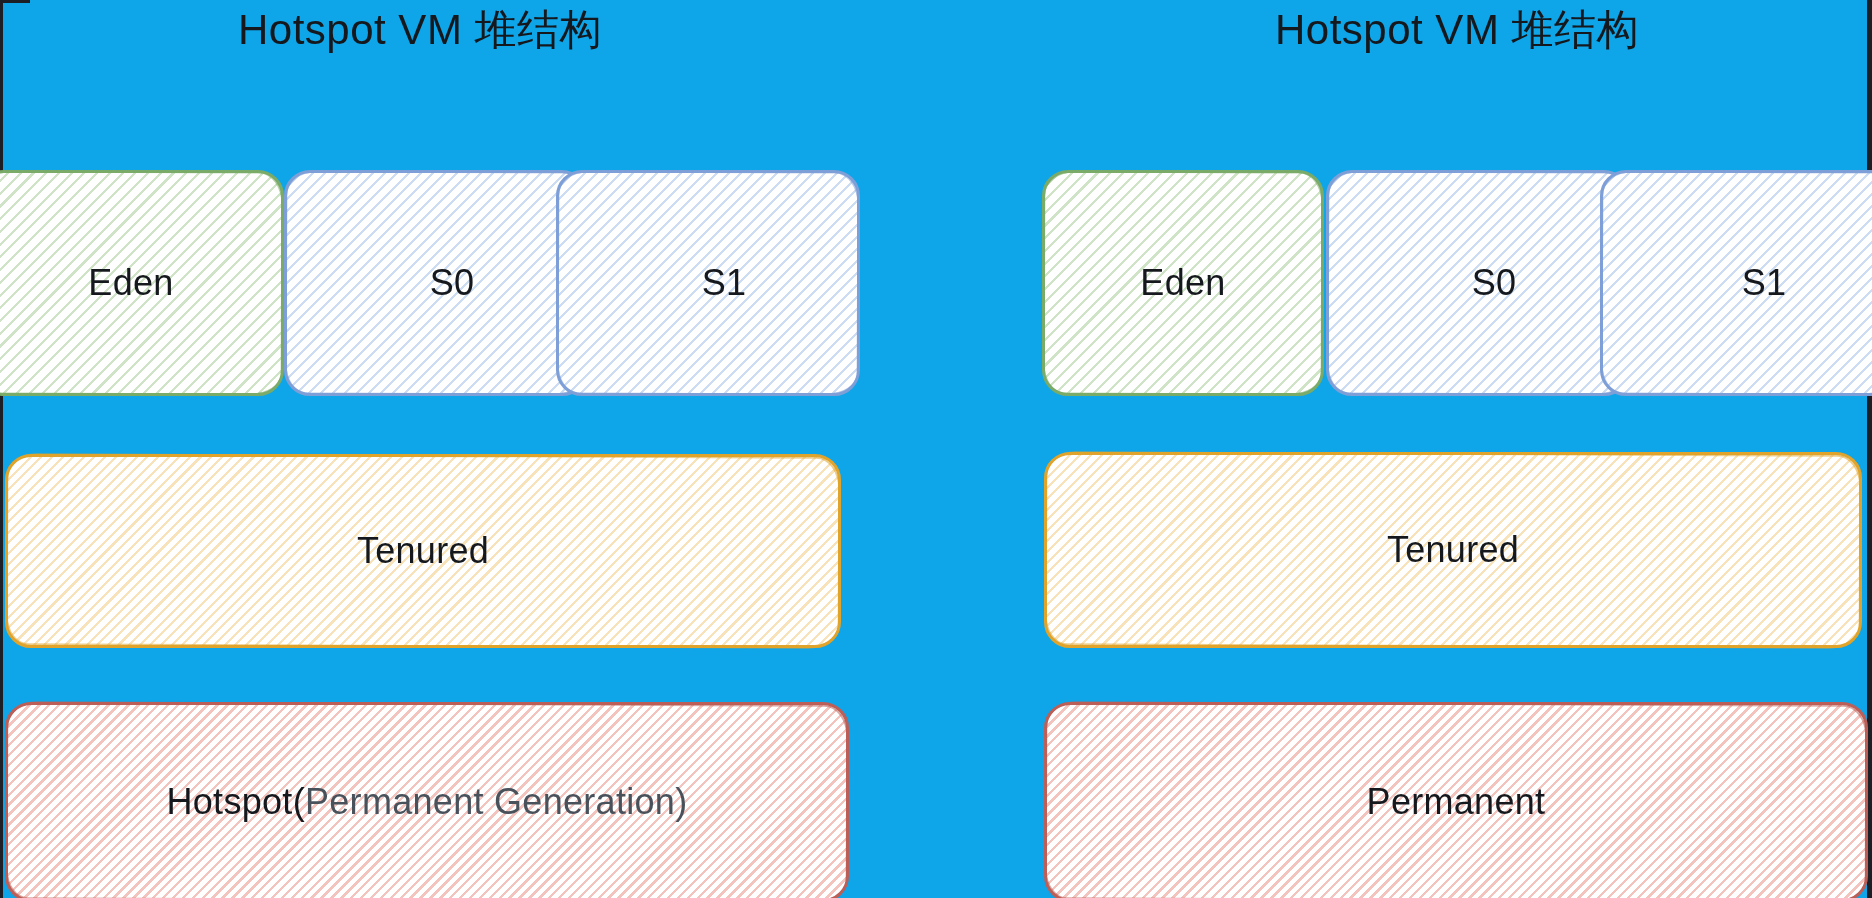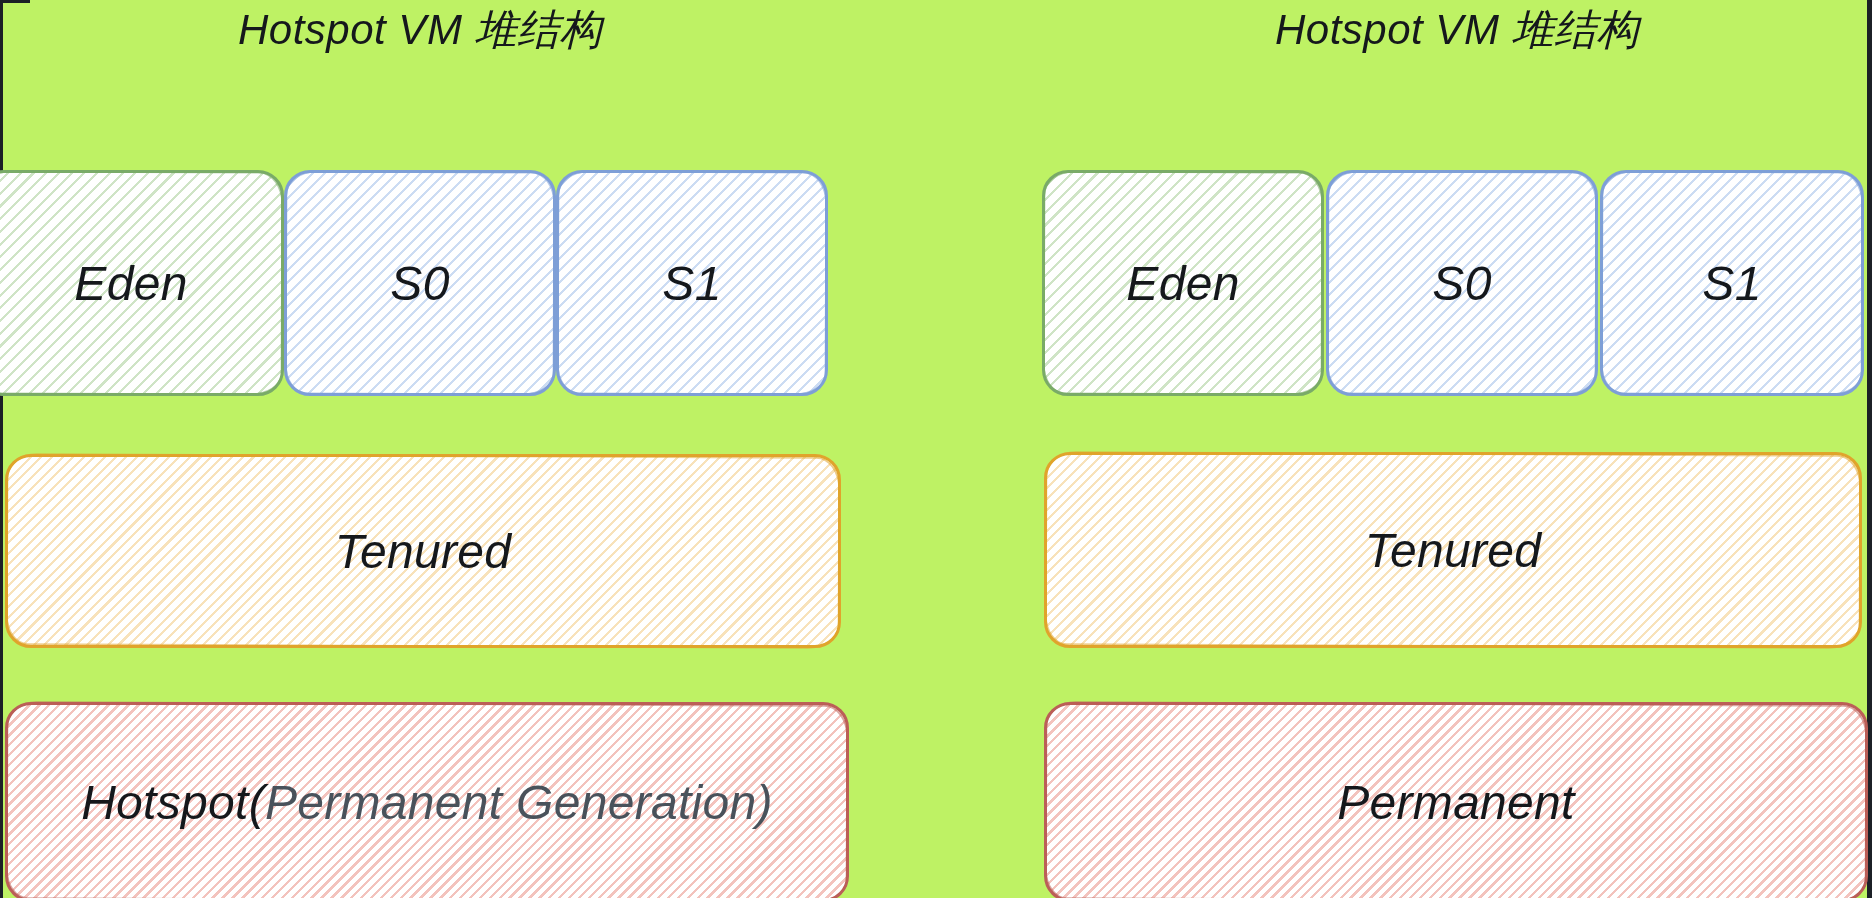--- a/index.html
+++ b/index.html
@@ -1,22 +1,21 @@
 <!DOCTYPE html>
 <html style="--green-stroke: #7aab68; --green-hatch: #cfe4c6; --blue-stroke: #7e9fd7; --blue-hatch: #ccdcf3; --orange-stroke: #e0a42c; --orange-hatch: #f8e2ba; --red-stroke: #bb5f58; --red-hatch: #f3c3bd; --text-main: #15181c; --text-muted: #49525b; --frame-border: #1c2026; --frame-background: #ffffff;"><head>
 <meta charset="utf-8">
 <style>
   html,body{margin:0;padding:0;background:#fff;}
   .canvas{
     position:relative;
     width:1872px;height:898px;
-    background:#bef264;
+    background:#0ea5e9;
     overflow:hidden;
     font-family:"Liberation Sans","DejaVu Sans",sans-serif;
-    font-style:italic;
   }
   
   .edge{position:absolute;background:var(--frame-border,#1c2026);}
   .edge-left{left:0;top:0;width:3px;height:898px;}
   .edge-right{right:0;top:0;width:5px;height:898px;}
   .edge-notch{left:0;top:0;width:30px;height:3px;}
 
   .title{
     position:absolute;
     margin:0;
@@ -48,34 +47,35 @@
     inset:-2px;
     border:2px solid;
     border-color:inherit;
     border-radius:30px 24px 32px 22px / 24px 32px 22px 30px;
     transform:rotate(0.25deg);
     opacity:.55;
     pointer-events:none;
   }
   .lbl{
     position:relative;
-    font-size:48px;
+    font-size:36px;
     color:var(--text-main,#15181c);
     letter-spacing:0.3px;
     white-space:nowrap;
   }
   .lbl .muted{color:var(--text-muted,#49525b);margin-top:8px;}
 
   .green{
     border-color:var(--green-stroke,#7aab68);
     background-image:repeating-linear-gradient(135deg,var(--green-hatch,#cfe4c6) 0 2.2px,transparent 2.2px 9px);
   }
   .blue{
     border-color:var(--blue-stroke,#7e9fd7);
     background-image:repeating-linear-gradient(135deg,var(--blue-hatch,#ccdcf3) 0 2.2px,transparent 2.2px 8.5px);
+    padding-left:32px;
   }
   .orange{
     border-color:var(--orange-stroke,#e0a42c);
     background-image:repeating-linear-gradient(135deg,var(--orange-hatch,#f8e2ba) 0 2.2px,transparent 2.2px 7.5px);
     align-items:center;
   }
   .red{
     border-color:var(--red-stroke,#bb5f58);
     background-image:repeating-linear-gradient(135deg,var(--red-hatch,#f3c3bd) 0 2.4px,transparent 2.4px 7px);
   }

